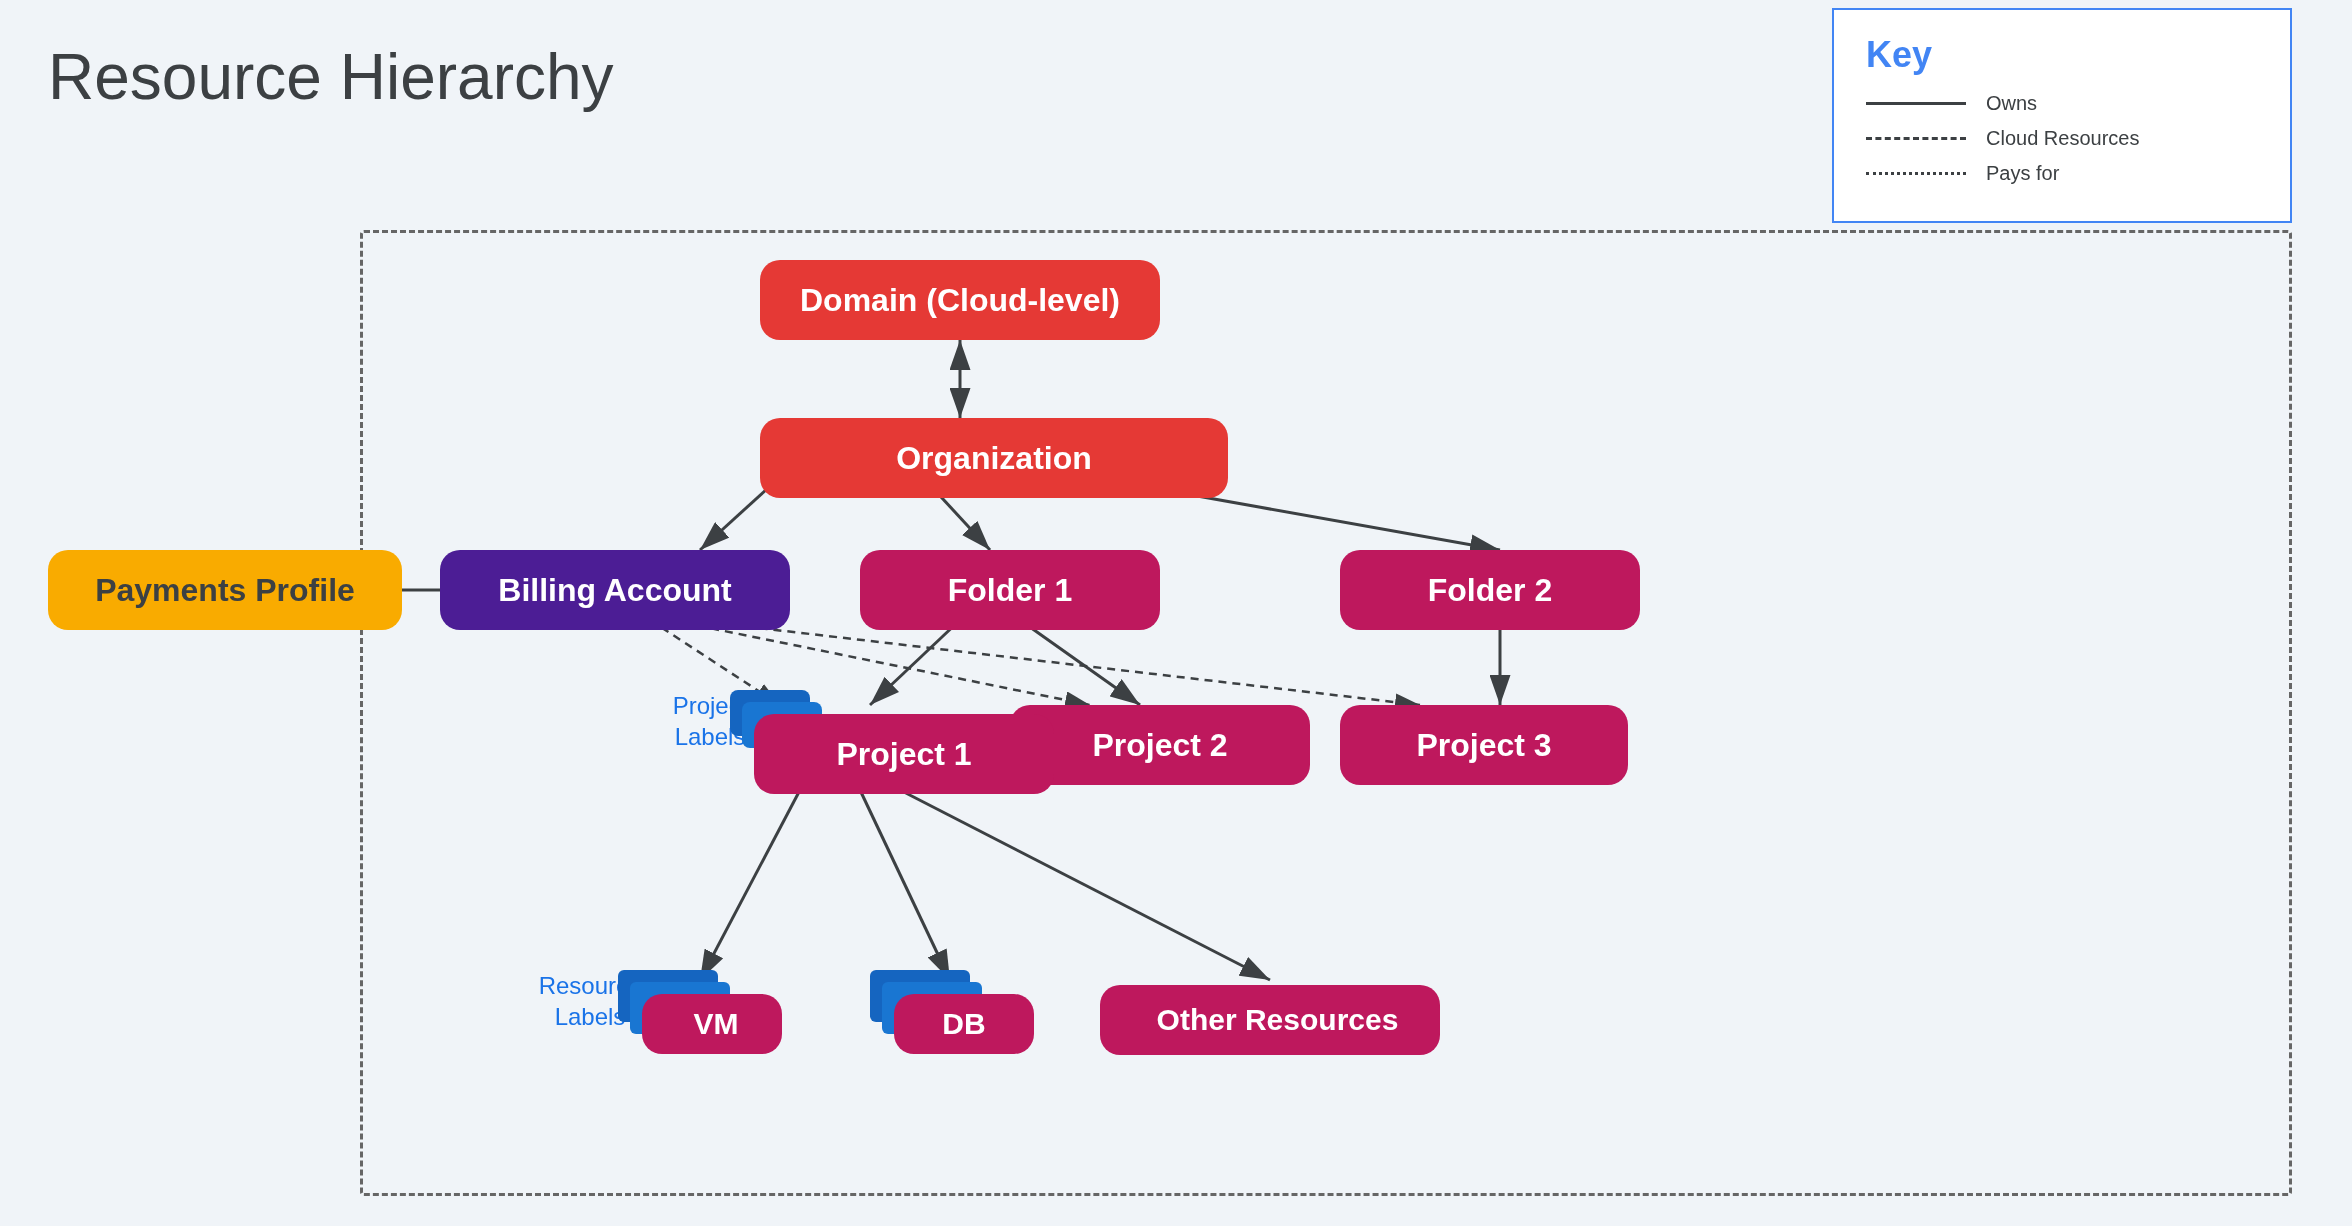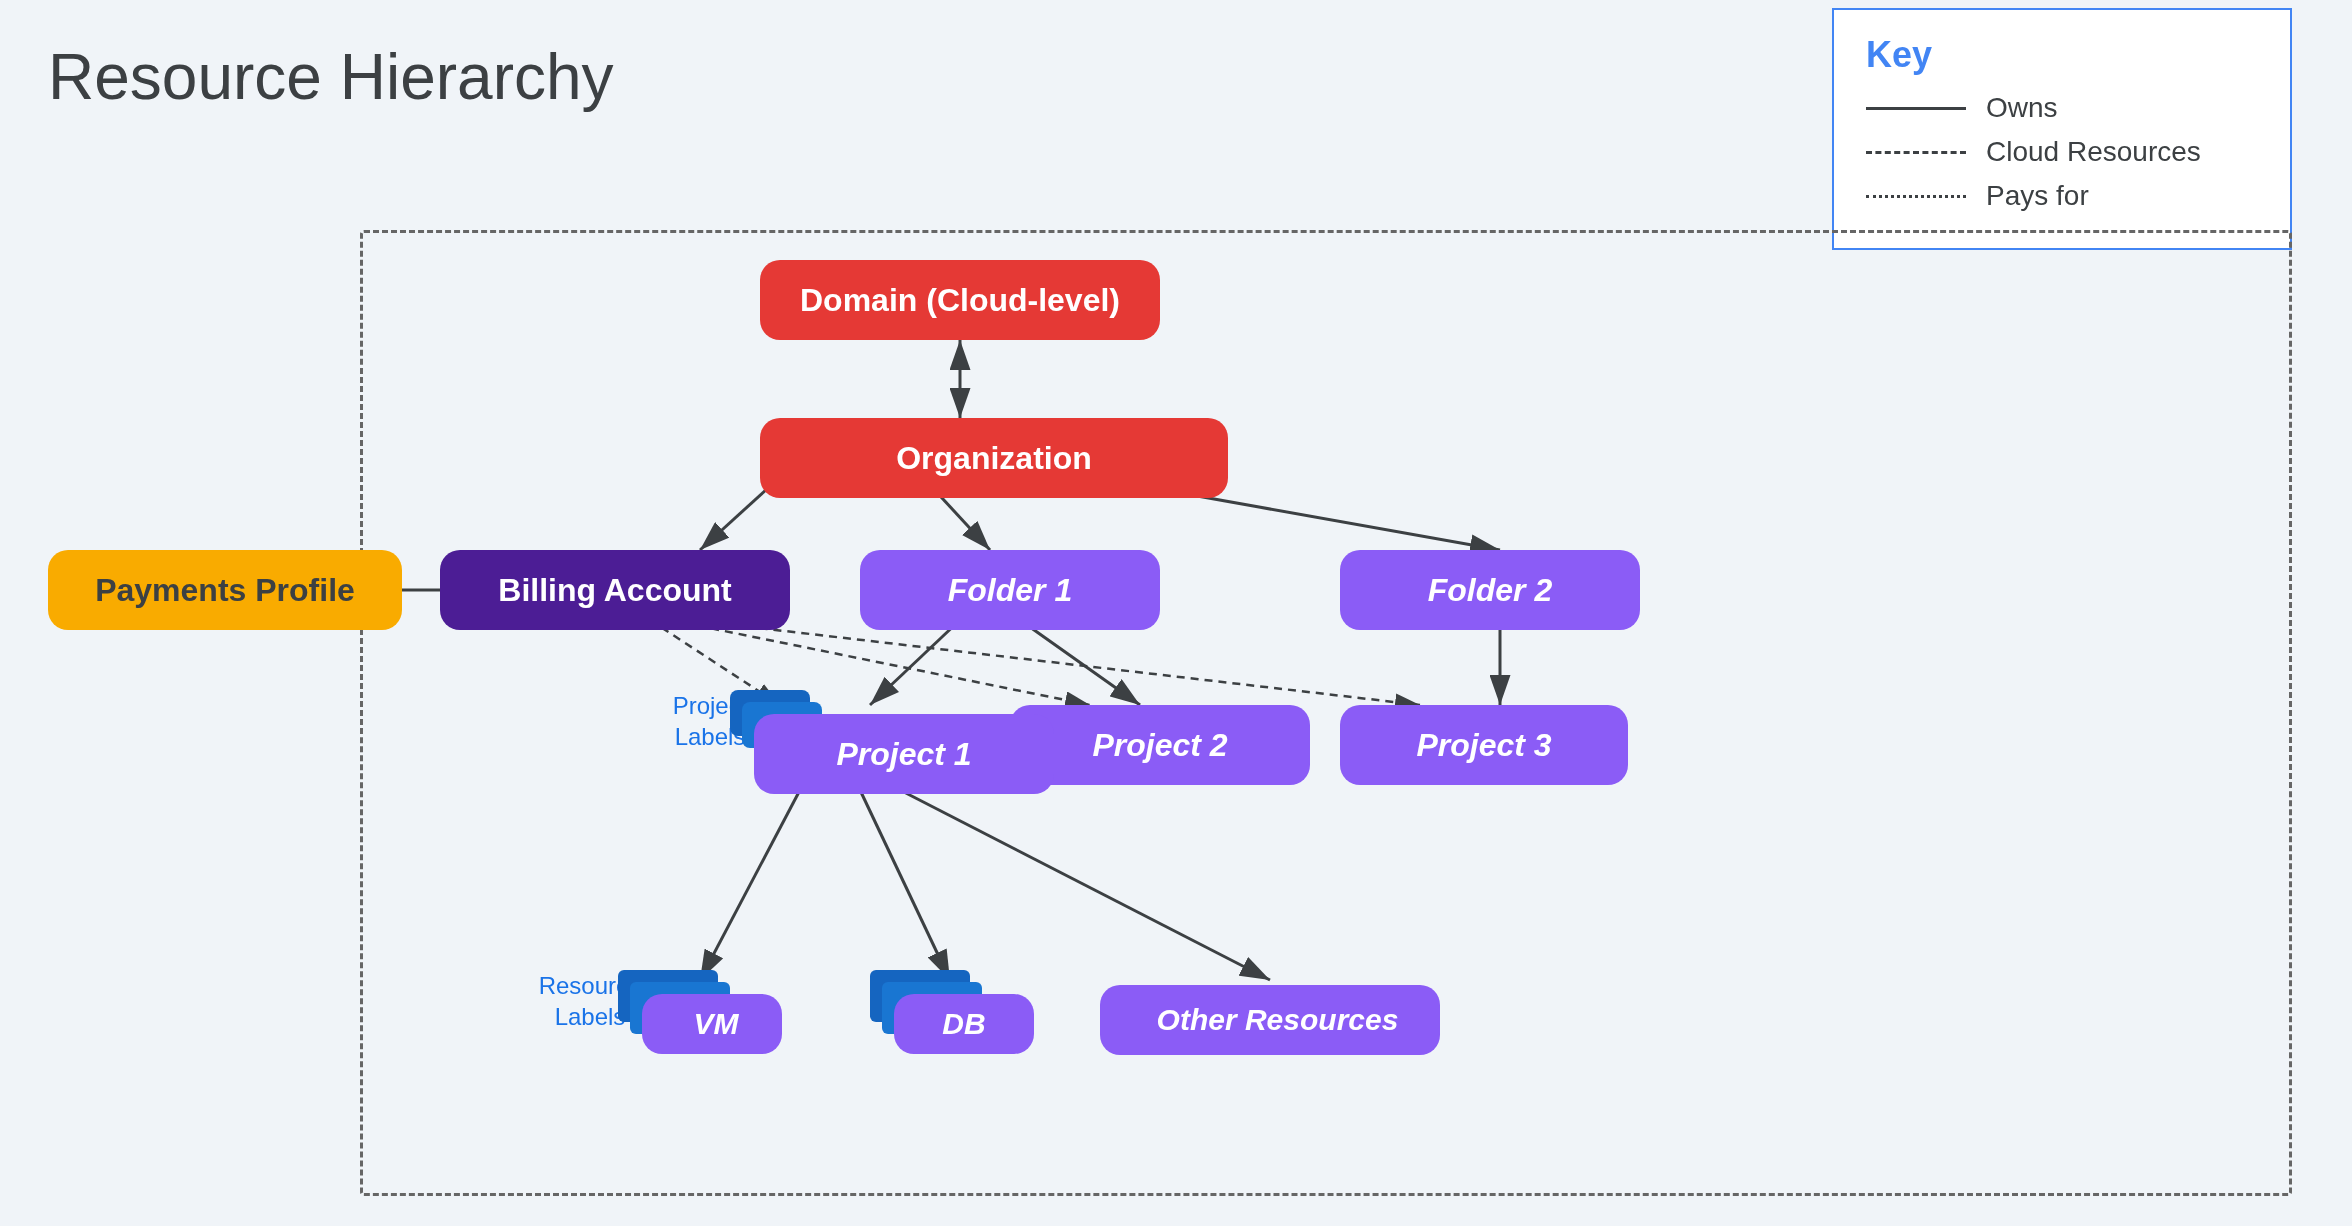--- a/index.html
+++ b/index.html
@@ -34,21 +34,21 @@
     .key-title {
       font-size: 36px;
       font-weight: 700;
       color: #4285f4;
       margin-bottom: 16px;
     }
     .key-item {
       display: flex;
       align-items: center;
       margin-bottom: 12px;
-      font-size: 28px;
+      font-size: 20px;
       color: #3c4043;
     }
     .key-line {
       width: 100px;
       margin-right: 20px;
       flex-shrink: 0;
     }
     .key-line-solid {
       border-top: 3px solid #3c4043;
     }
@@ -91,22 +91,21 @@
       text-align: center;
     }
 
     .node-red {
       background: #e53935;
     }
     .node-green {
       background: #4c1d95;
     }
     .node-blue {
-      background: #8b5cf6;
-      font-style: italic;
+      background: #be185d;
     }
     .node-yellow {
       background: #f9ab00;
       color: #3c4043;
     }
 
     
     .connections-svg {
       position: absolute;
       top: 0;

